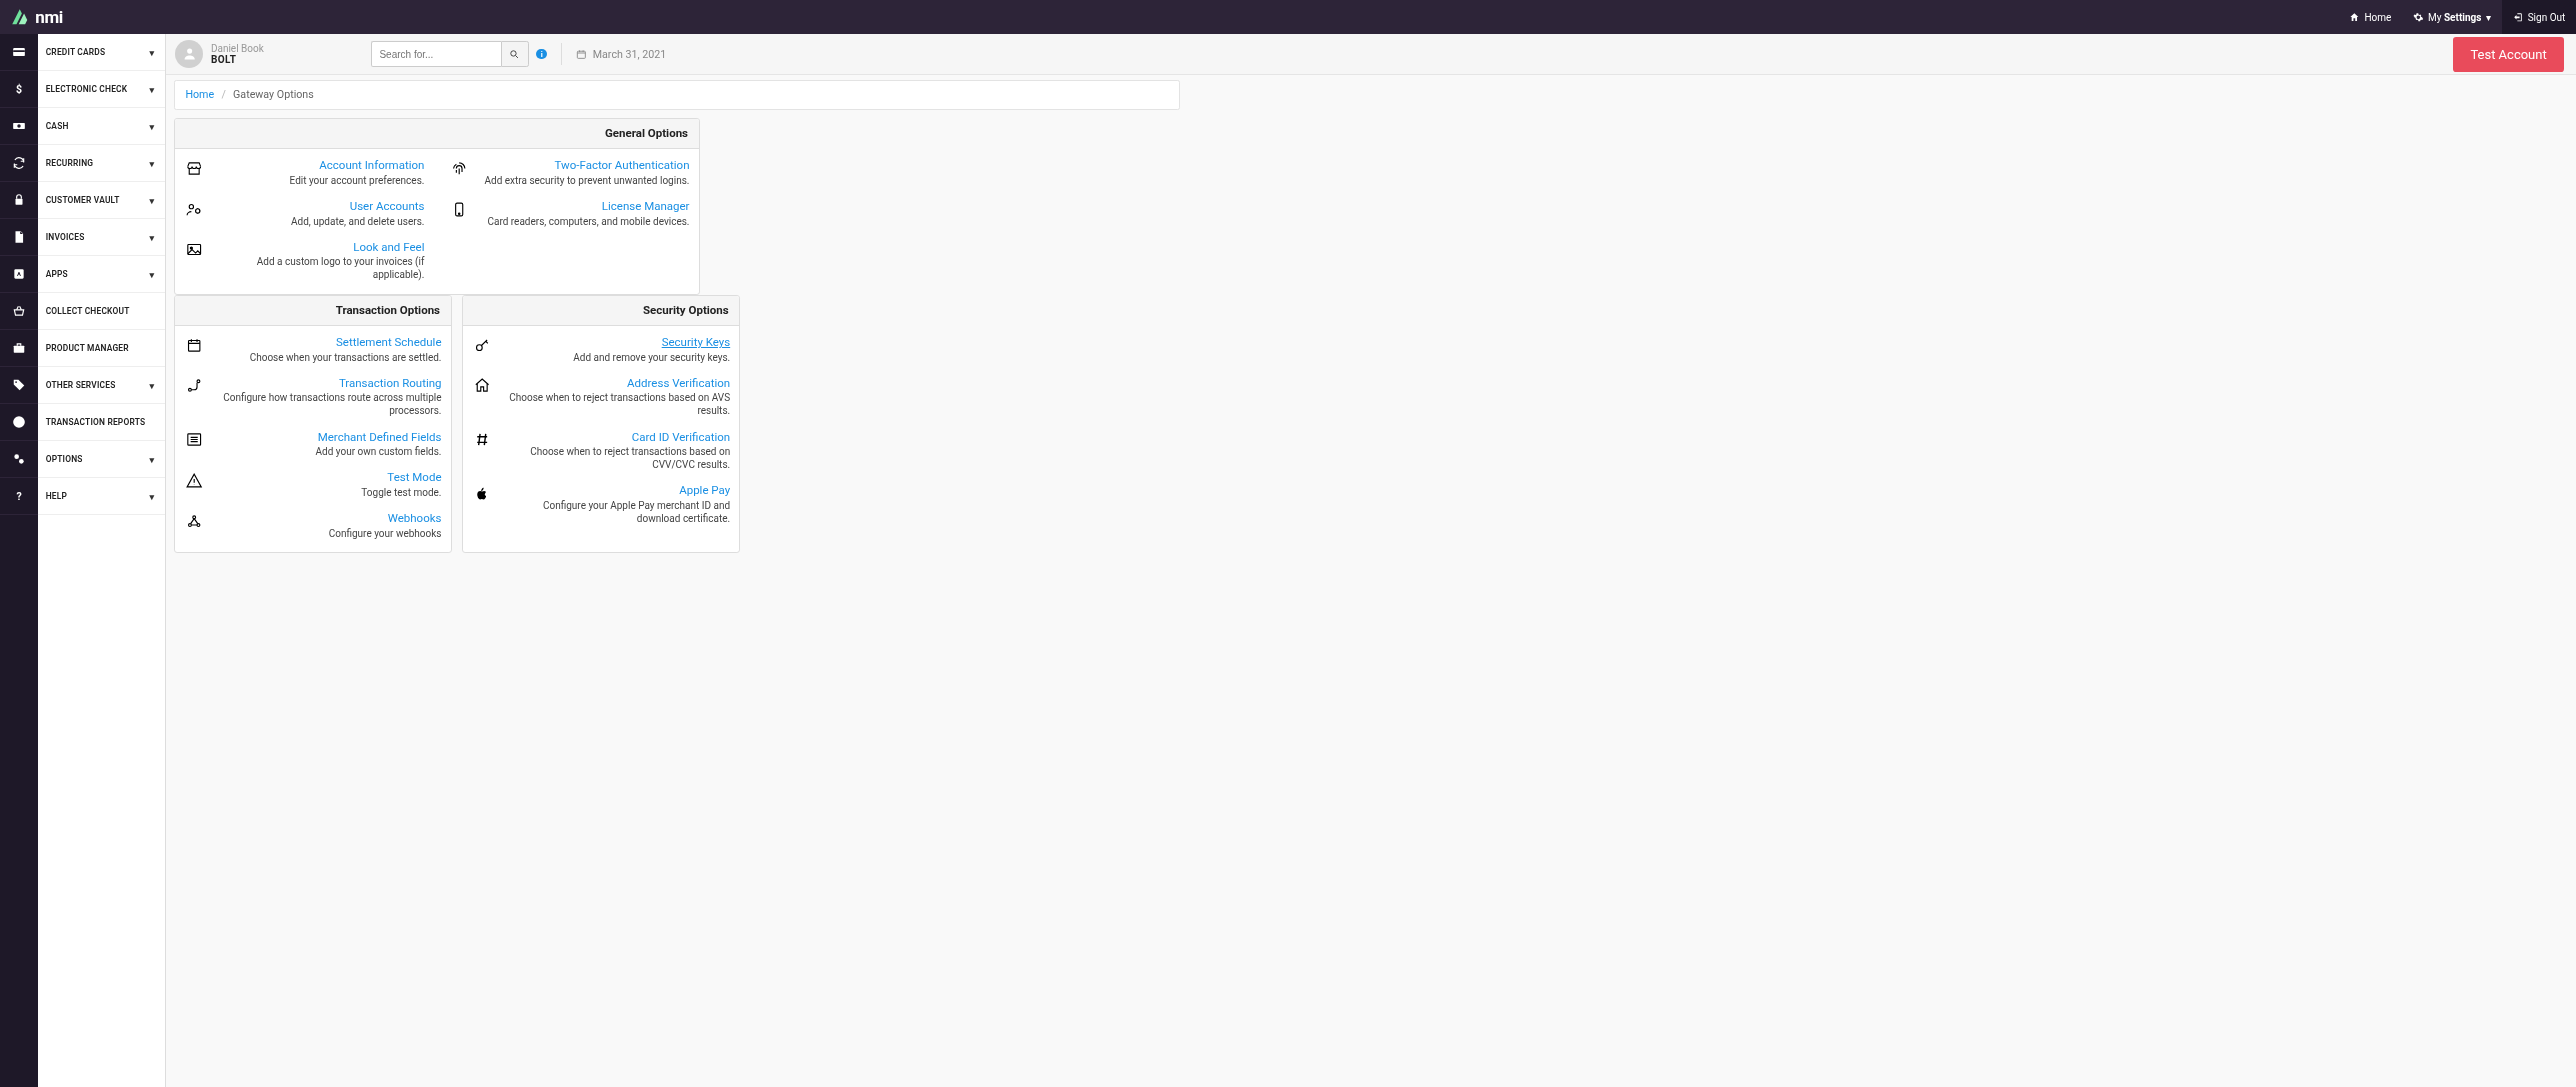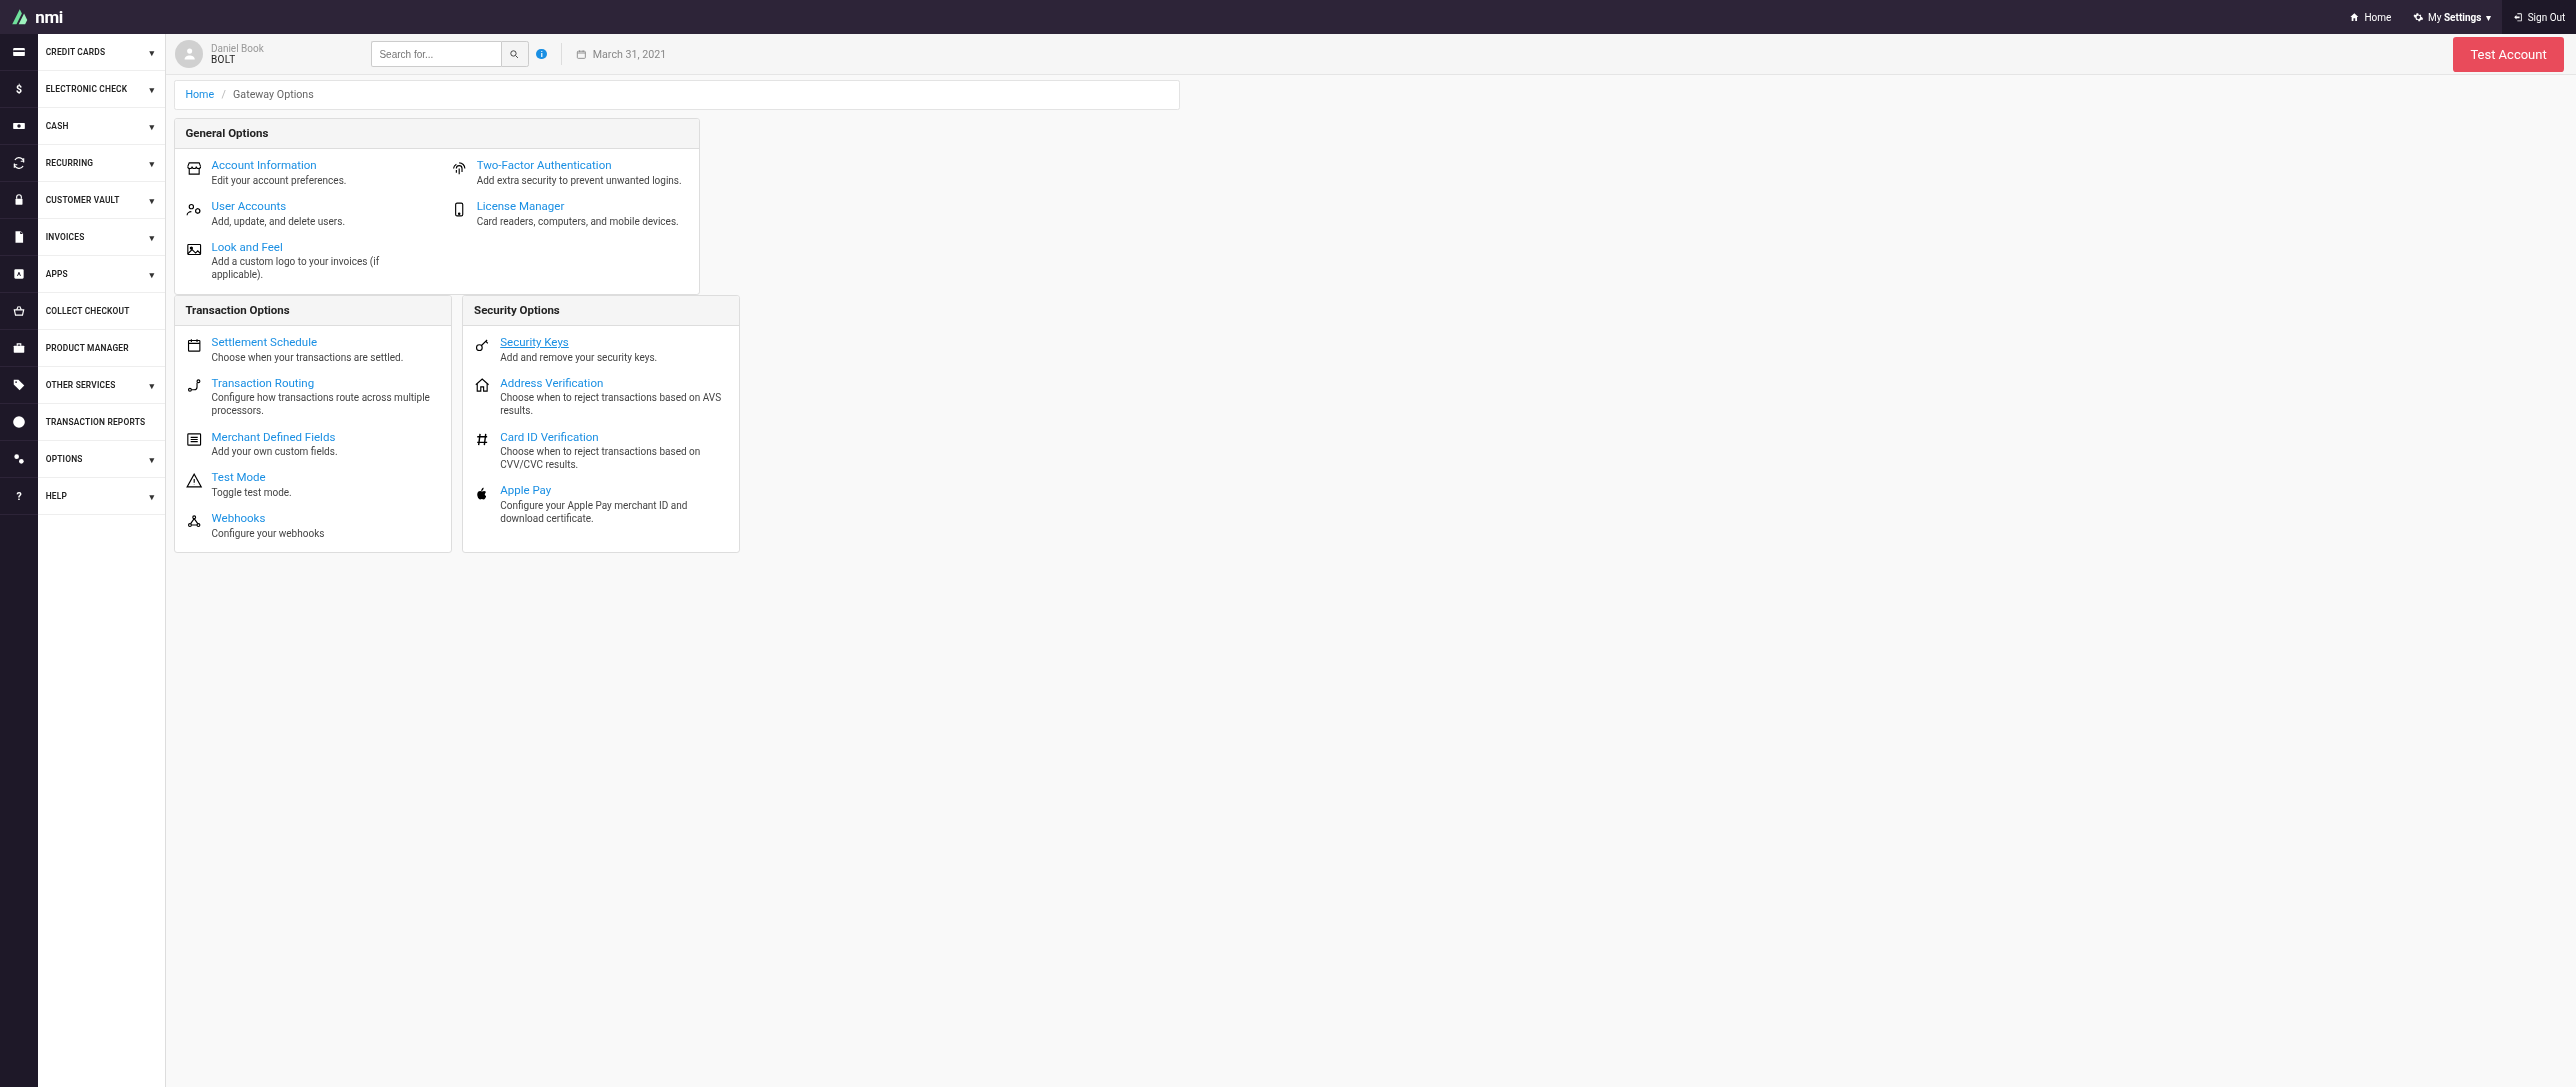--- a/index.html
+++ b/index.html
@@ -64,21 +64,21 @@
     height: 41px; background: #f6f6f6; border-bottom: 0.8px solid #e5e5e5;
     display: flex; align-items: center; padding: 0 9.2px;
   }
   .avatar {
     width: 28px; height: 28px; border-radius: 50%; background: #d0d0d0;
     display: flex; align-items: center; justify-content: center; margin-right: 7.7px;
   }
   .avatar svg { width: 15.3px; height: 15.3px; fill: #fff; }
   .user-block { display: flex; flex-direction: column; line-height: 1.15; }
   .user-name { color: #999; font-size: 10px; }
-  .user-co { font-weight: 400; font-size: 10px; letter-spacing: 0.4px; }
+  .user-co { font-weight: 700; font-size: 10px; letter-spacing: 0.4px; }
   .search-wrap { margin-left: 107px; display: flex; align-items: center; }
   .search-input {
     height: 26px; width: 130px; border: 0.8px solid #ccc; border-right: none;
     padding: 0 7.7px; font-size: 10px; border-radius: 2.3px 0 0 2.3px;
   }
   .search-btn {
     height: 26px; width: 28px; border: 0.8px solid #ccc; background: #f4f4f4;
     display: flex; align-items: center; justify-content: center; cursor: pointer;
     border-radius: 0 2.3px 2.3px 0;
   }
@@ -100,21 +100,21 @@
 
   .breadcrumb-bar {
     margin: 4.6px 7.7px 0 7.7px;
     border: 0.8px solid #e3e3e3; background: #fff; border-radius: 2.3px;
     padding: 7.7px 10.7px; font-size: 10.7px; color: #666;
     width: 1006px; max-width: calc(100% - 15.3px);
   }
   .breadcrumb-bar a { color: #1a8fe3; text-decoration: none; }
   .bc-sep { margin: 0 4.6px; color: #bbb; }
 
-  .panels-wrap { padding: 7.7px; width: 874px; max-width: 100%; }
+  .panels-wrap { padding: 7.7px; width: 874px; max-width: 100%; text-align: right; }
   .panel-row { display:flex; gap:10.7px; margin-bottom: 10.7px; }
   .panel {
     border: 0.8px solid #ddd; border-radius: 3.1px; background: #fff;
     overflow: hidden;
   }
   .panel.full { width: 526px; }
   .panel.half { width: 278px; }
   .panel-header {
     background: #f5f5f5; padding: 7.7px 10.7px; font-weight: 700; font-size: 11.5px;
     border-bottom: 0.8px solid #ddd;

